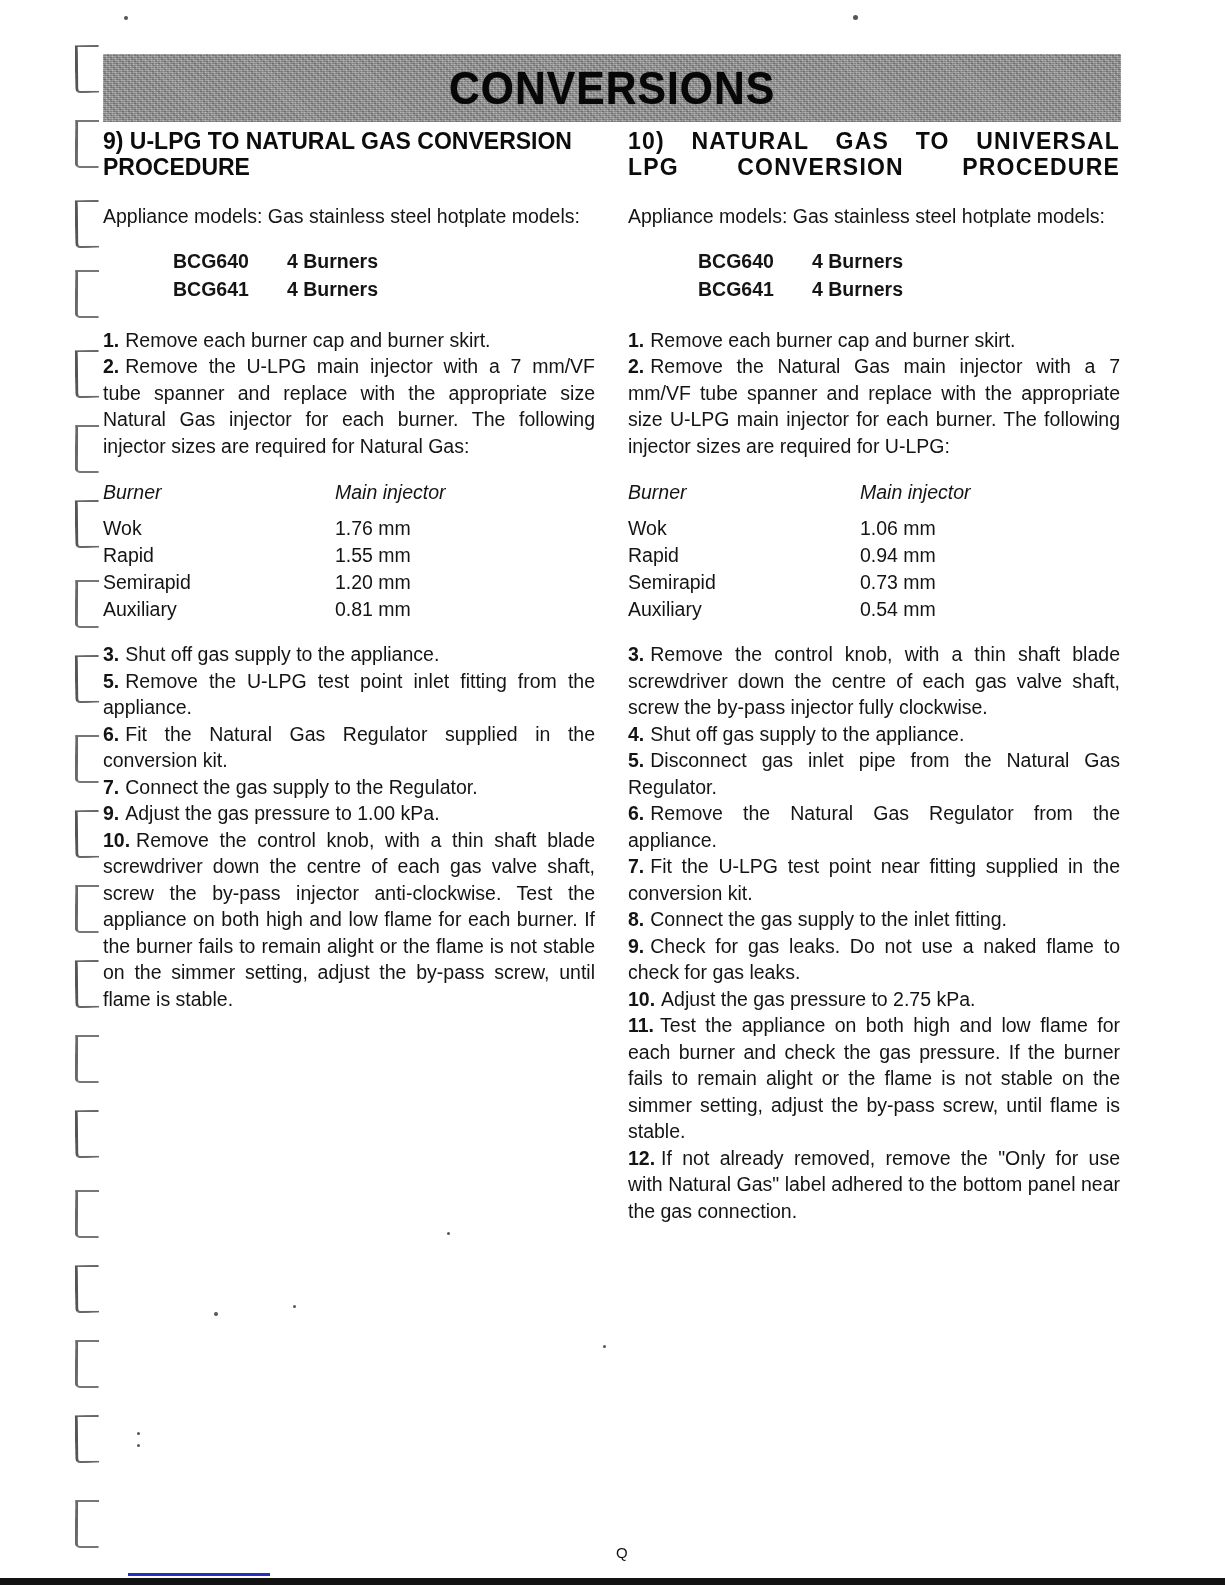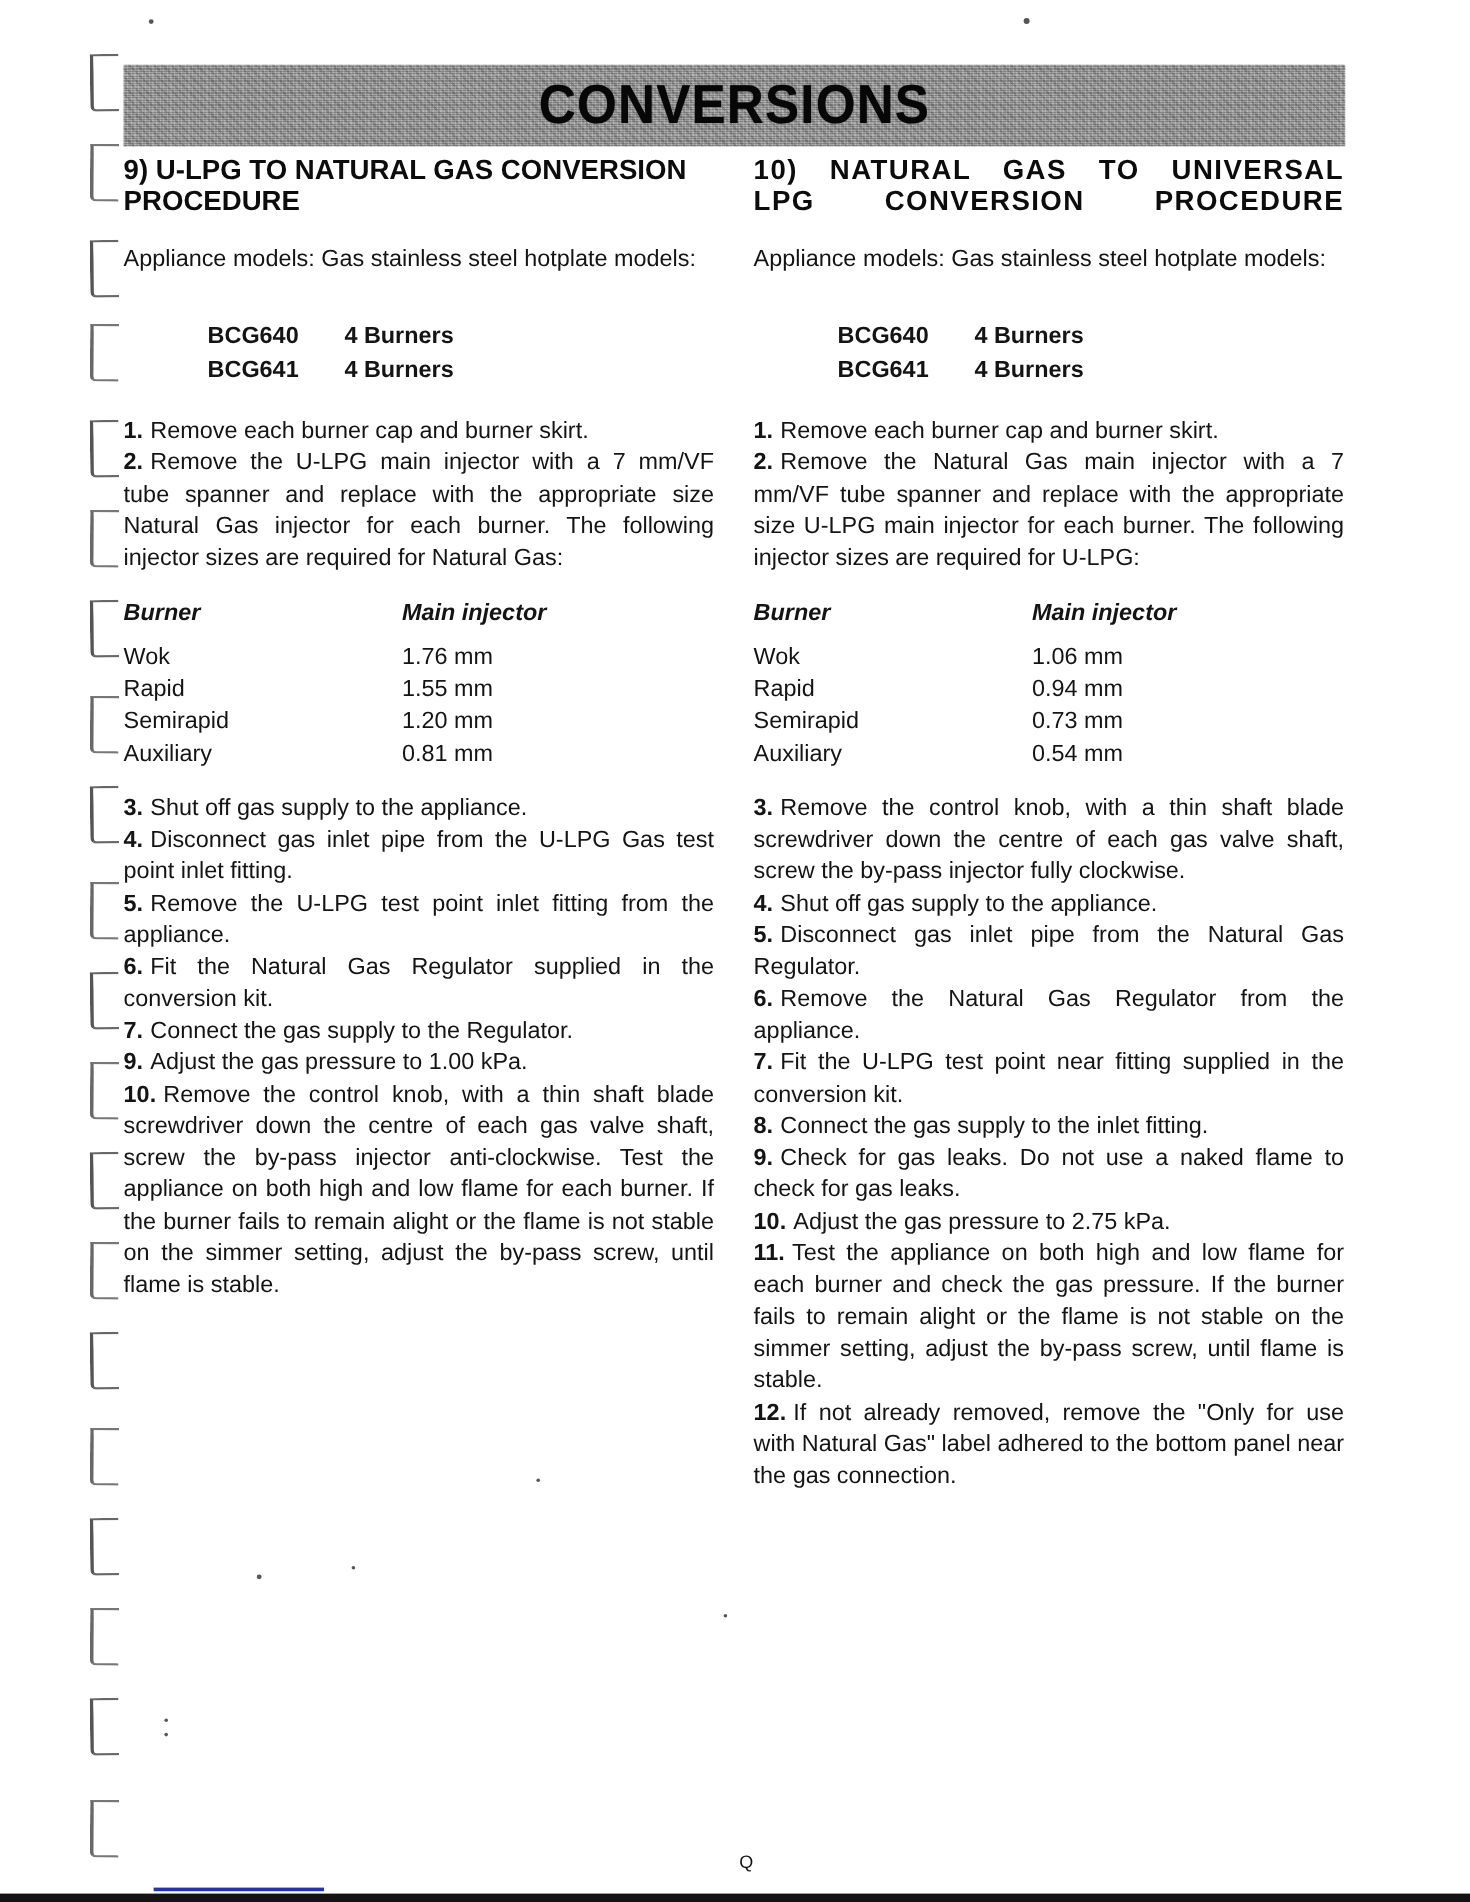--- a/index.html
+++ b/index.html
@@ -31,32 +31,32 @@
   .col{position:absolute;top:128px;width:492px;}
   .col-left{left:103px;}
   .col-right{left:628px;}
 
   .heading{font-size:23px;font-weight:bold;line-height:26px;color:#0c0c0c;margin:0;}
   .heading .hline{display:block;}
   .col-right .heading .hline{text-align:justify;text-align-last:justify;letter-spacing:1.2px;}
 
   .intro{font-size:19.5px;line-height:26.5px;text-align:justify;margin:23px 0 15px 0;}
 
-  .models{margin:36px 0 0 70px;font-weight:bold;font-size:19.5px;line-height:28px;}
+  .models{margin:17px 0 0 70px;font-weight:bold;font-size:19.5px;line-height:28px;}
   .model-row{display:flex;}
   .m-code{width:114px;}
 
   .steps{margin:24px 0 0 0;}
   .steps-after{margin-top:18px;}
   .step{font-size:19.5px;line-height:26.5px;text-align:justify;margin:0;}
   .sn{font-weight:bold;padding-right:6px;}
 
   .inj-table{margin-top:20px;font-size:19.5px;}
   .t-row{display:flex;line-height:27px;}
-  .t-hdr{font-weight:bold;font-style:italic;margin-bottom:9px;align-items:center;}
+  .t-hdr{font-weight:normal;font-style:italic;margin-bottom:9px;align-items:center;}
   .t-c1{width:232px;}
 
   
   .bracket{
     position:absolute;left:75px;width:21px;height:44px;
     border-left:3px solid rgba(35,35,35,.85);
     border-top:2px solid rgba(45,45,45,.8);
     border-bottom:2px solid rgba(45,45,45,.8);
     border-radius:0 0 0 5px;
   }
@@ -148,21 +148,20 @@
           <span class="t-c2">1.20 mm</span>
         </div>
       <div class="t-row">
           <span class="t-c1">Auxiliary</span>
           <span class="t-c2">0.81 mm</span>
         </div>
     </div>
 
     <div class="steps steps-after">
       <p class="step"><span class="sn">3.</span><span>Shut off gas supply to the appliance.</span></p>
-      <p class="step"><span class="sn">4.</span><span>Disconnect gas inlet pipe from the U-LPG Gas test point inlet fitting.</span></p>
       <p class="step"><span class="sn">5.</span><span>Remove the U-LPG test point inlet fitting from the appliance.</span></p>
       <p class="step"><span class="sn">6.</span><span>Fit the Natural Gas Regulator supplied in the conversion kit.</span></p>
       <p class="step"><span class="sn">7.</span><span>Connect the gas supply to the Regulator.</span></p>
       <p class="step"><span class="sn">9.</span><span>Adjust the gas pressure to 1.00 kPa.</span></p>
       <p class="step"><span class="sn">10.</span><span>Remove the control knob, with a thin shaft blade screwdriver down the centre of each gas valve shaft, screw the by-pass injector anti-clockwise. Test the appliance on both high and low flame for each burner. If the burner fails to remain alight or the flame is not stable on the simmer setting, adjust the by-pass screw, until flame is stable.</span></p>
     </div>
   </div>
 
   <div class="col col-right">
     <h2 class="heading">

